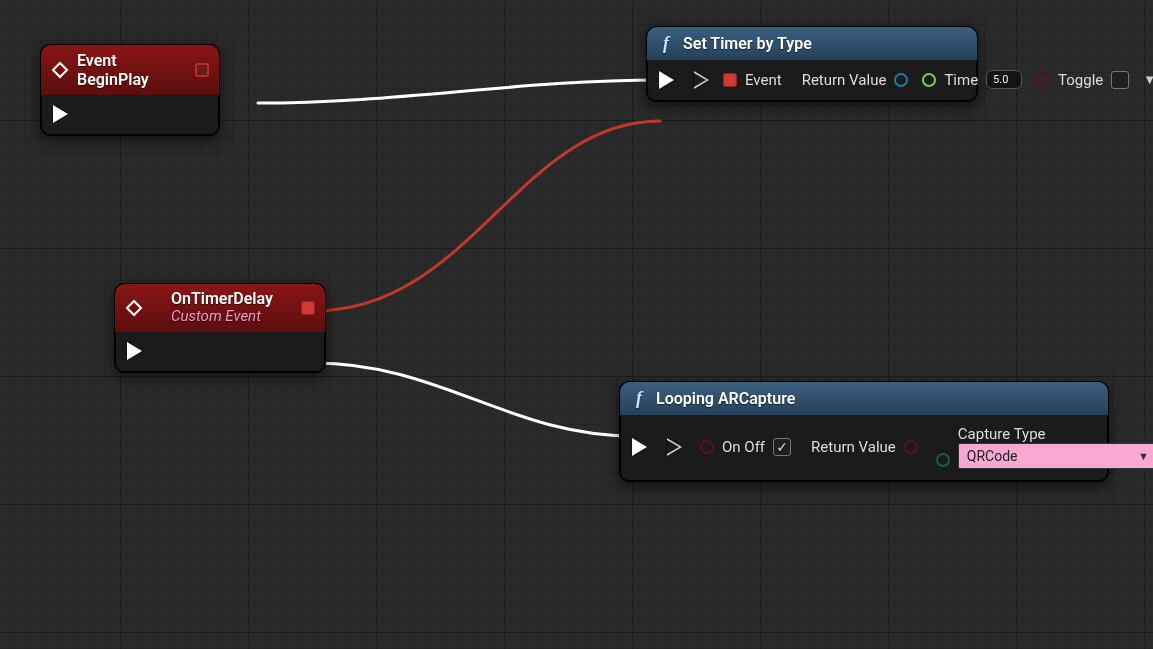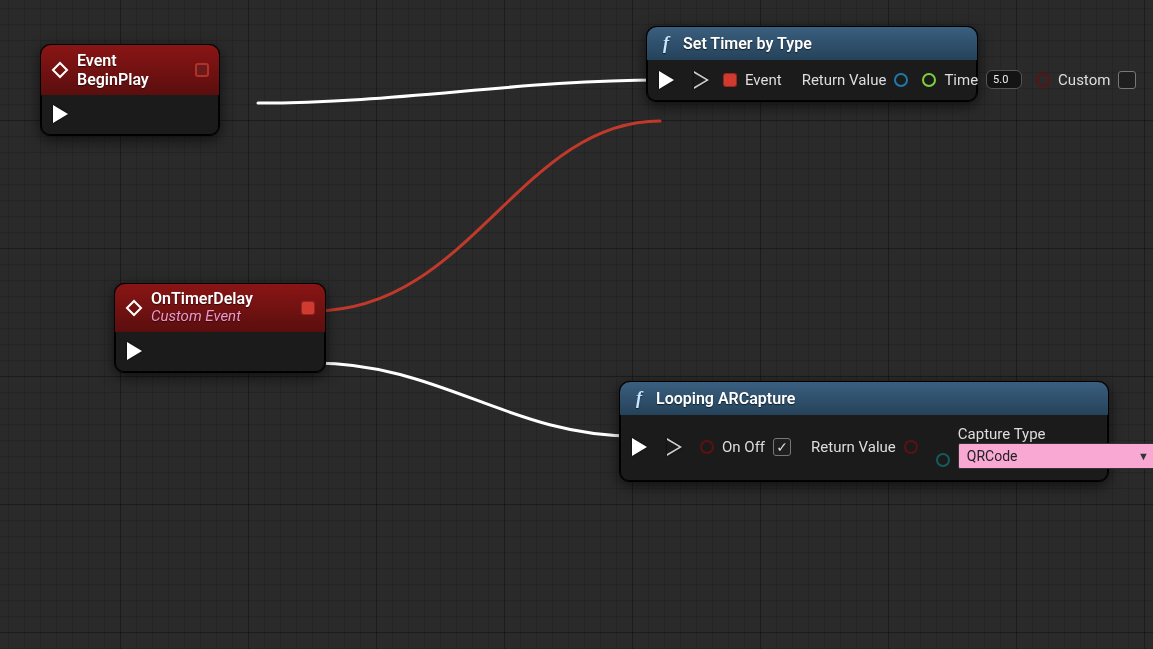--- a/index.html
+++ b/index.html
@@ -38,21 +38,21 @@
     text-shadow: 0 1px 1px rgba(0,0,0,0.6);
   }
   .hdr-red {
     background: linear-gradient(180deg, #8a1515 0%, #5b0e0e 100%);
   }
   .hdr-blue {
     background: linear-gradient(180deg, #3a5f7f 0%, #25425a 100%);
   }
   .hdr-title { font-size: 16px; }
   .hdr-sub { font-size: 15px; font-style: italic; color: #e9c; font-weight: 400; }
-  .hdr-stack { display: flex; flex-direction: column; line-height: 1.15; }
+  .hdr-stack { display: flex; flex-direction: column; line-height: 1.15; margin-left: 20px; }
 
   .node-body { padding: 10px 12px 12px 12px; display: flex; flex-direction: row; gap: 14px; }
   .row { display: flex; align-items: center; justify-content: space-between; gap: 20px; }
   .row-left { display: flex; align-items: center; gap: 8px; }
 
   .pin { display: flex; align-items: center; gap: 8px; font-size: 15px; color: #ddd; }
   .pin-label { white-space: nowrap; }
 
   
   .exec-tri {
@@ -188,21 +188,21 @@
     <div class="row" style="justify-content:flex-start;">
       <div class="pin">
         <span class="pin-circle c-green"></span>
         <span class="pin-label">Time</span>
         <span class="input-box">5.0</span>
       </div>
     </div>
     <div class="row" style="justify-content:flex-start;">
       <div class="pin">
         <span class="pin-circle c-dred"></span>
-        <span class="pin-label">Custom</span>
+        <span class="pin-label">Toggle</span>
         <span class="checkbox"></span>
       </div>
     </div>
     <div class="expand-arrow">▼</div>
   </div>
 </div>
 
 <div class="node" style="left:114px; top:283px; width:212px;">
   <div class="node-header hdr-red" style="justify-content:space-between; align-items:center;">
     <div class="row-left">

